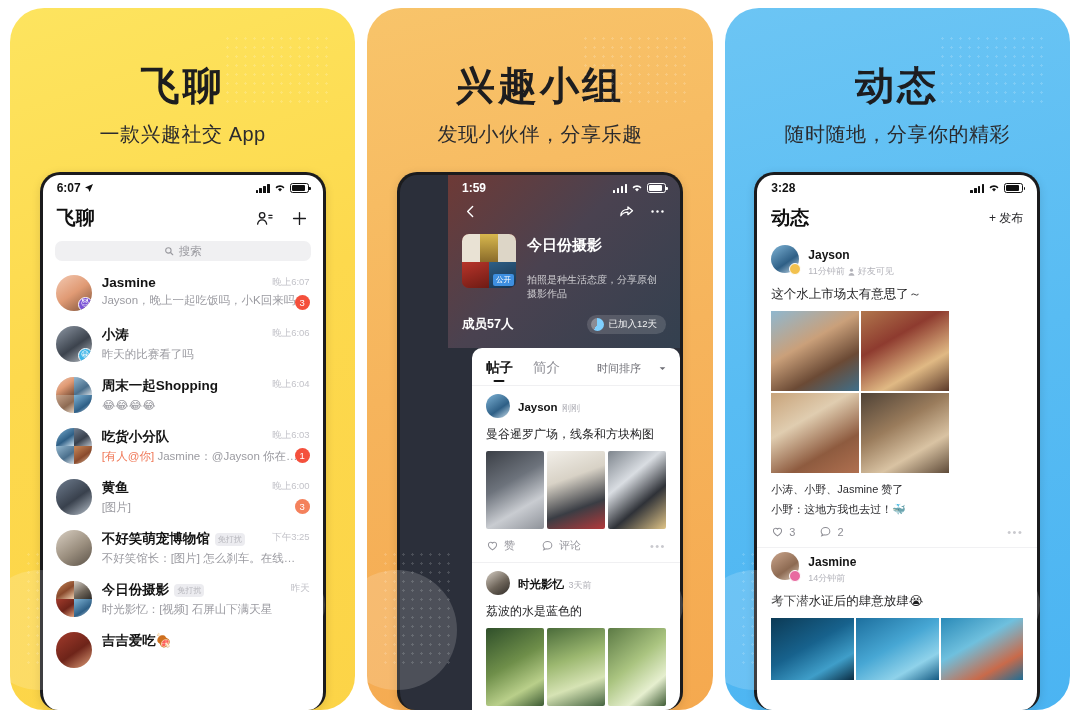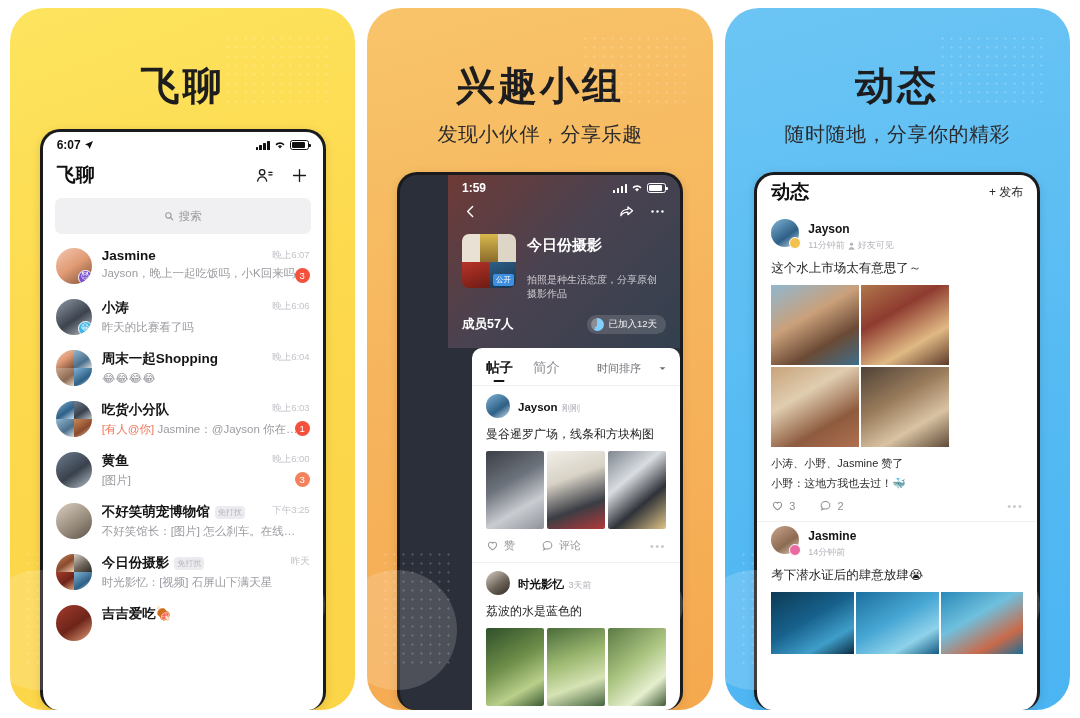--- a/index.html
+++ b/index.html
@@ -66,21 +66,21 @@
   .bars i:nth-child(3){height:7px;} .bars i:nth-child(4){height:9px;}
   .batt { width: 19px; height: 9.5px; border: 1.2px solid currentColor; border-radius: 2.6px; padding: 1px; position: relative; }
   .batt::after { content:""; position:absolute; right:-3px; top:2.6px; width:1.6px; height:3.6px; background: currentColor; border-radius: 0 1px 1px 0; }
   .batt i { display:block; height:100%; width: 86%; background: currentColor; border-radius: 1px; }
 
   
   .navbar1 { display:flex; align-items:center; justify-content:space-between; padding: 4px 14px 10px; flex:none; }
   .navbar1 .title { font-size: 19px; font-weight: bold; color:#111; }
   .nav-icons { display:flex; align-items:center; gap:16px; color:#1b1b1d; }
   .searchbar {
-    margin: 0 12px 6px; height: 36px; border-radius: 7px; background:#f0f0f2;
+    margin: 0 12px 6px; height: 20px; border-radius: 7px; background:#f0f0f2;
     display:flex; align-items:center; justify-content:center; gap:5px; flex:none;
   }
   .searchbar span { font-size: 11.5px; color:#9a9aa0; }
   .chat-list { flex: 1 1 auto; overflow: hidden; }
   .chat-row { display:flex; gap:10px; padding: 8px 13px 7px; align-items:flex-start; position:relative; }
   .avatar {
     width: 36px; height: 36px; border-radius:50%; flex:none; position:relative; overflow:hidden;
     background:#d8d8dd;
   }
   .avatar .q { position:absolute; width:50%; height:50%; }
@@ -194,20 +194,21 @@
 
 <div class="board">
 
   <div class="panel p1">
     <div class="dots"></div>
     <div class="dots2"></div>
     <div class="blob b1"></div>
     <div class="blob b2"></div>
 
     <div class="promo-title">飞聊</div>
+    <div class="promo-sub">一款兴趣社交 App</div>
 
     <div class="phone">
       <div class="statusbar">
         <div class="sb-left">
           <span>6:07</span>
           <svg width="10" height="10" viewBox="0 0 10 10">
               <path d="M9 1 1 4.4l3.2 1.3L5.6 9z" fill="#111"></path>
             </svg>
         </div>
         <div class="sb-right">
@@ -517,20 +518,40 @@
   <div class="panel p3">
     <div class="dots"></div>
     <div class="dots2"></div>
     <div class="blob b1"></div>
     <div class="blob b2"></div>
 
     <div class="promo-title">动态</div>
     <div class="promo-sub">随时随地，分享你的精彩</div>
 
     <div class="phone">
+      <div class="statusbar">
+        <div class="sb-left">
+          <span>3:28</span>
+        </div>
+        <div class="sb-right">
+          <span class="bars">
+              <i></i>
+              <i></i>
+              <i></i>
+              <i></i>
+            </span>
+          <svg width="12" height="10" viewBox="0 0 14 11">
+              <path d="M7 9.6 9.3 6.9a3.3 3.3 0 0 0-4.6 0z" fill="#111"></path>
+              <path d="M7 4.4c1.5 0 2.9.6 3.9 1.6l1.3-1.5A7.5 7.5 0 0 0 7 2.3c-2 0-3.8.8-5.2 2.2l1.3 1.5A5.5 5.5 0 0 1 7 4.4z" fill="#111"></path>
+            </svg>
+          <span class="batt">
+              <i></i>
+            </span>
+        </div>
+      </div>
 
       <div class="feed-nav">
         <div class="title">动态</div>
         <div class="feed-pub">+ 发布</div>
       </div>
 
       <div class="feed">
 
         <div class="fpost">
           <div class="f-head">

